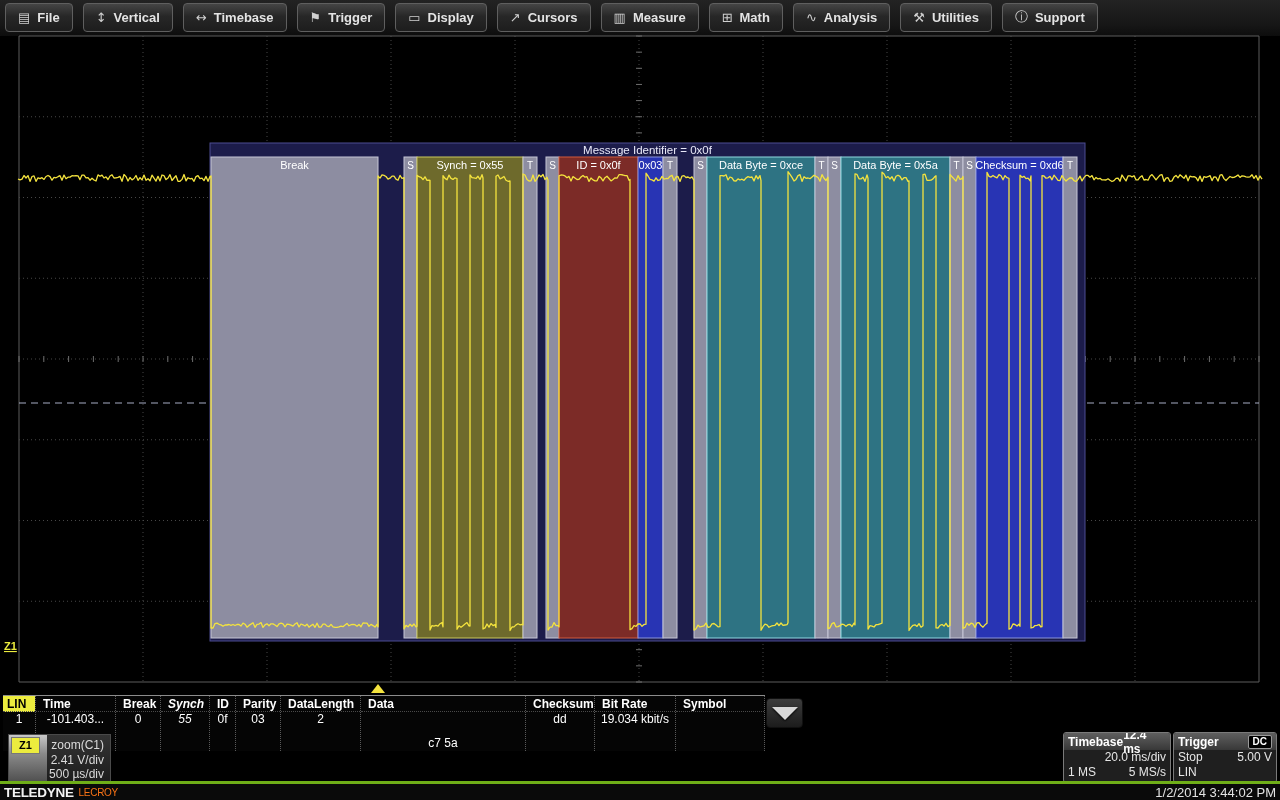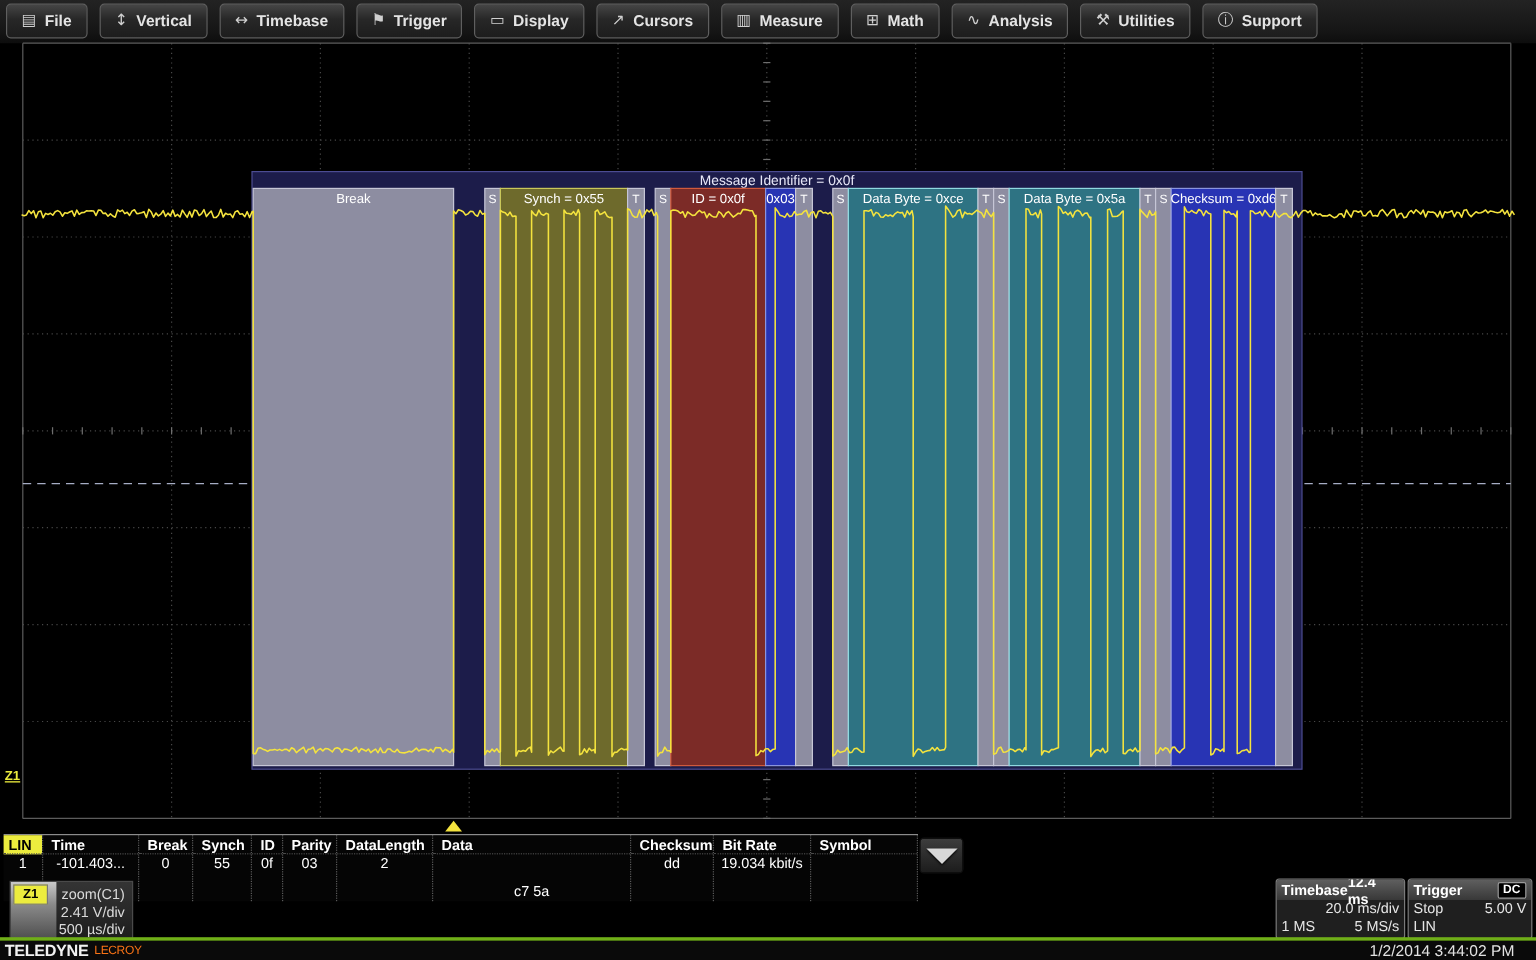--- a/index.html
+++ b/index.html
@@ -53,21 +53,21 @@
   .panel .rw.right{justify-content:flex-end;}
   .chip{background:#000;color:#fff;border:1px solid #9a9a9a;border-radius:2px;
         font-size:10px;font-weight:bold;padding:0 4px;line-height:12px;}
 
   
   .greenline{position:absolute;left:0;top:781px;width:1280px;height:3px;background:#6fae18;}
   .footer{position:absolute;left:0;top:784px;width:1280px;height:16px;background:#0a0a0a;
           display:flex;align-items:center;}
   .brand-bold{font-size:13.5px;font-weight:bold;color:#f2f2f2;margin-left:4px;letter-spacing:-0.3px;}
   .brand-light{font-size:10px;color:#f97316;margin-left:5px;letter-spacing:-0.3px;}
-  .datetime{margin-left:auto;margin-right:18px;font-size:13px;color:#e2e2e2;}
+  .datetime{margin-left:auto;margin-right:4px;font-size:13px;color:#e2e2e2;}
 </style>
 </head>
 <body>
 
 <div class="toolbar" id="menubar">
     <div class="menu-btn">
       <span class="mi">▤</span>
       <span>File</span>
     </div>
     <div class="menu-btn">
@@ -273,21 +273,21 @@
       <div class="dtd">1</div>
     </div>
     <div class="dcol" style="width: 80px;">
       <div class="dth">Time</div>
       <div class="dtd">-101.403...</div>
     </div>
     <div class="dcol" style="width: 45px;">
       <div class="dth">Break</div>
       <div class="dtd">0</div>
     </div>
-    <div class="dcol" style="width: 49px;">
+    <div class="dcol" style="width: 49px; font-style: italic;">
       <div class="dth">Synch</div>
       <div class="dtd">55</div>
     </div>
     <div class="dcol" style="width: 26px;">
       <div class="dth">ID</div>
       <div class="dtd">0f</div>
     </div>
     <div class="dcol" style="width: 45px;">
       <div class="dth">Parity</div>
       <div class="dtd">03</div>

